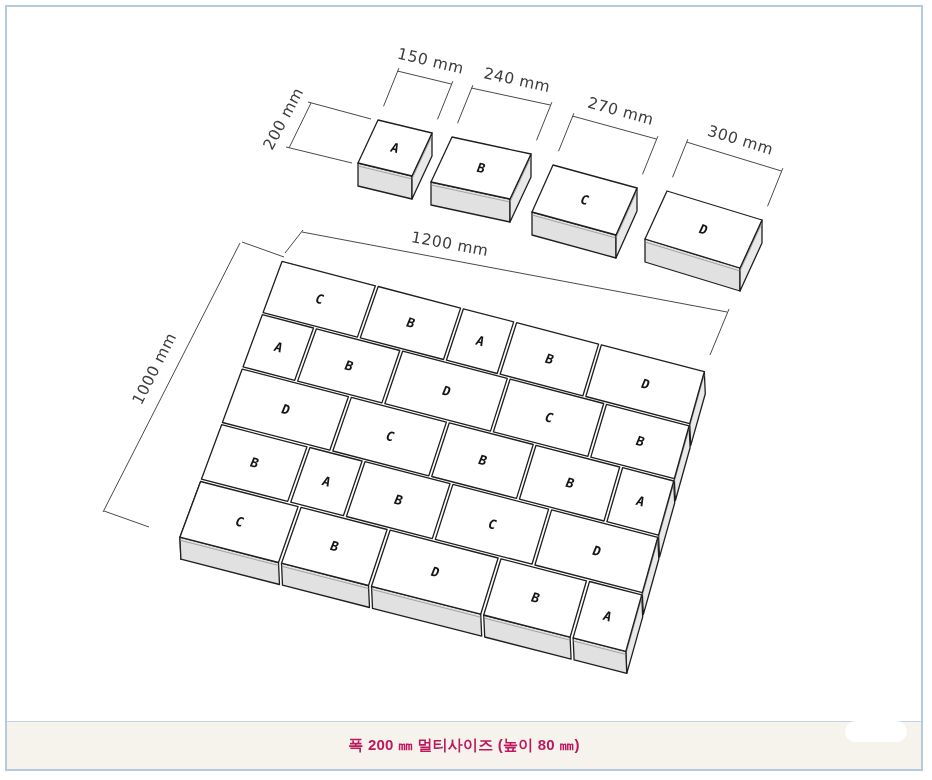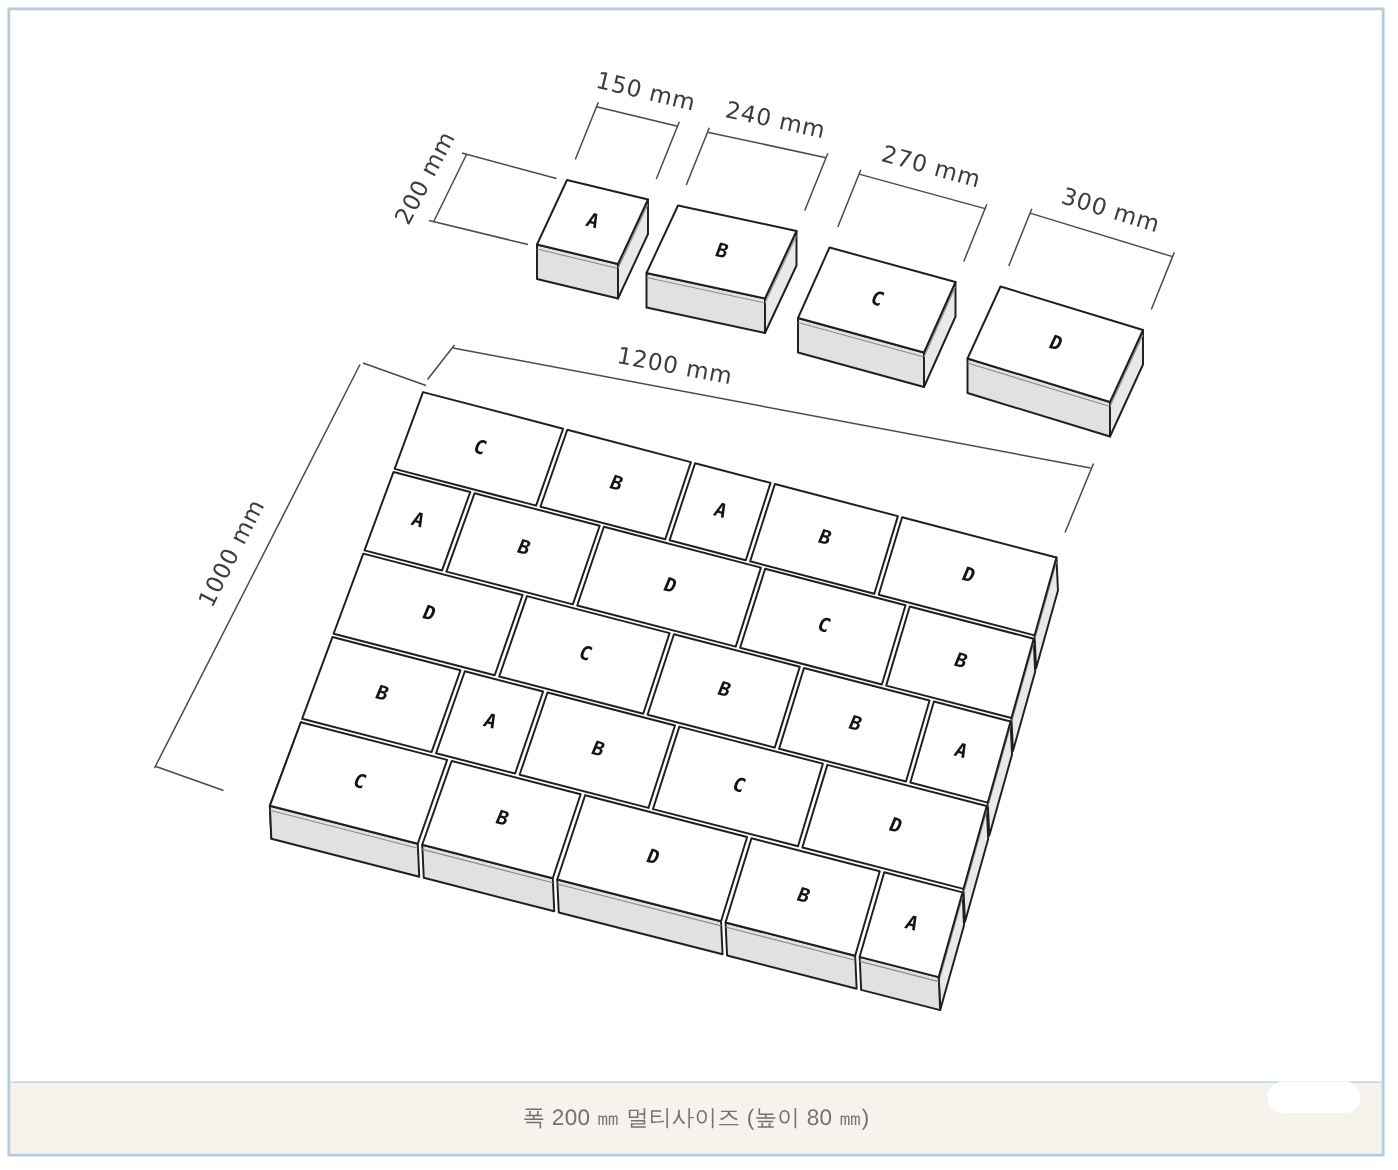--- a/index.html
+++ b/index.html
@@ -12,22 +12,23 @@
     position:absolute;left:5px;top:5px;width:918px;height:766px;
     border:2px solid #b5cadf;background:#ffffff;box-sizing:border-box;
   }
   .canvas{position:absolute;left:0;top:0;right:0;bottom:48px;background:#ffffff;}
   .footer{
     position:absolute;left:0;right:0;bottom:0;height:47px;
     background:#f6f3ed;border-top:1px solid #c3d5e4;
     display:flex;align-items:center;justify-content:center;
   }
   .footer span{
-    color:#737373;font-size:15px;letter-spacing:0.2px;
+    color:#be185d;font-size:15px;letter-spacing:0.2px;
     font-family:"Liberation Sans","DejaVu Sans",sans-serif;
+    font-weight:bold;
   }
   #diagram{position:absolute;left:0;top:0;pointer-events:none;z-index:2;}
   .patch{
     position:absolute;left:845px;top:721px;width:62px;height:21px;
     background:#ffffff;border-radius:11px;z-index:3;
   }
 </style>
 </head>
 <body>
 

